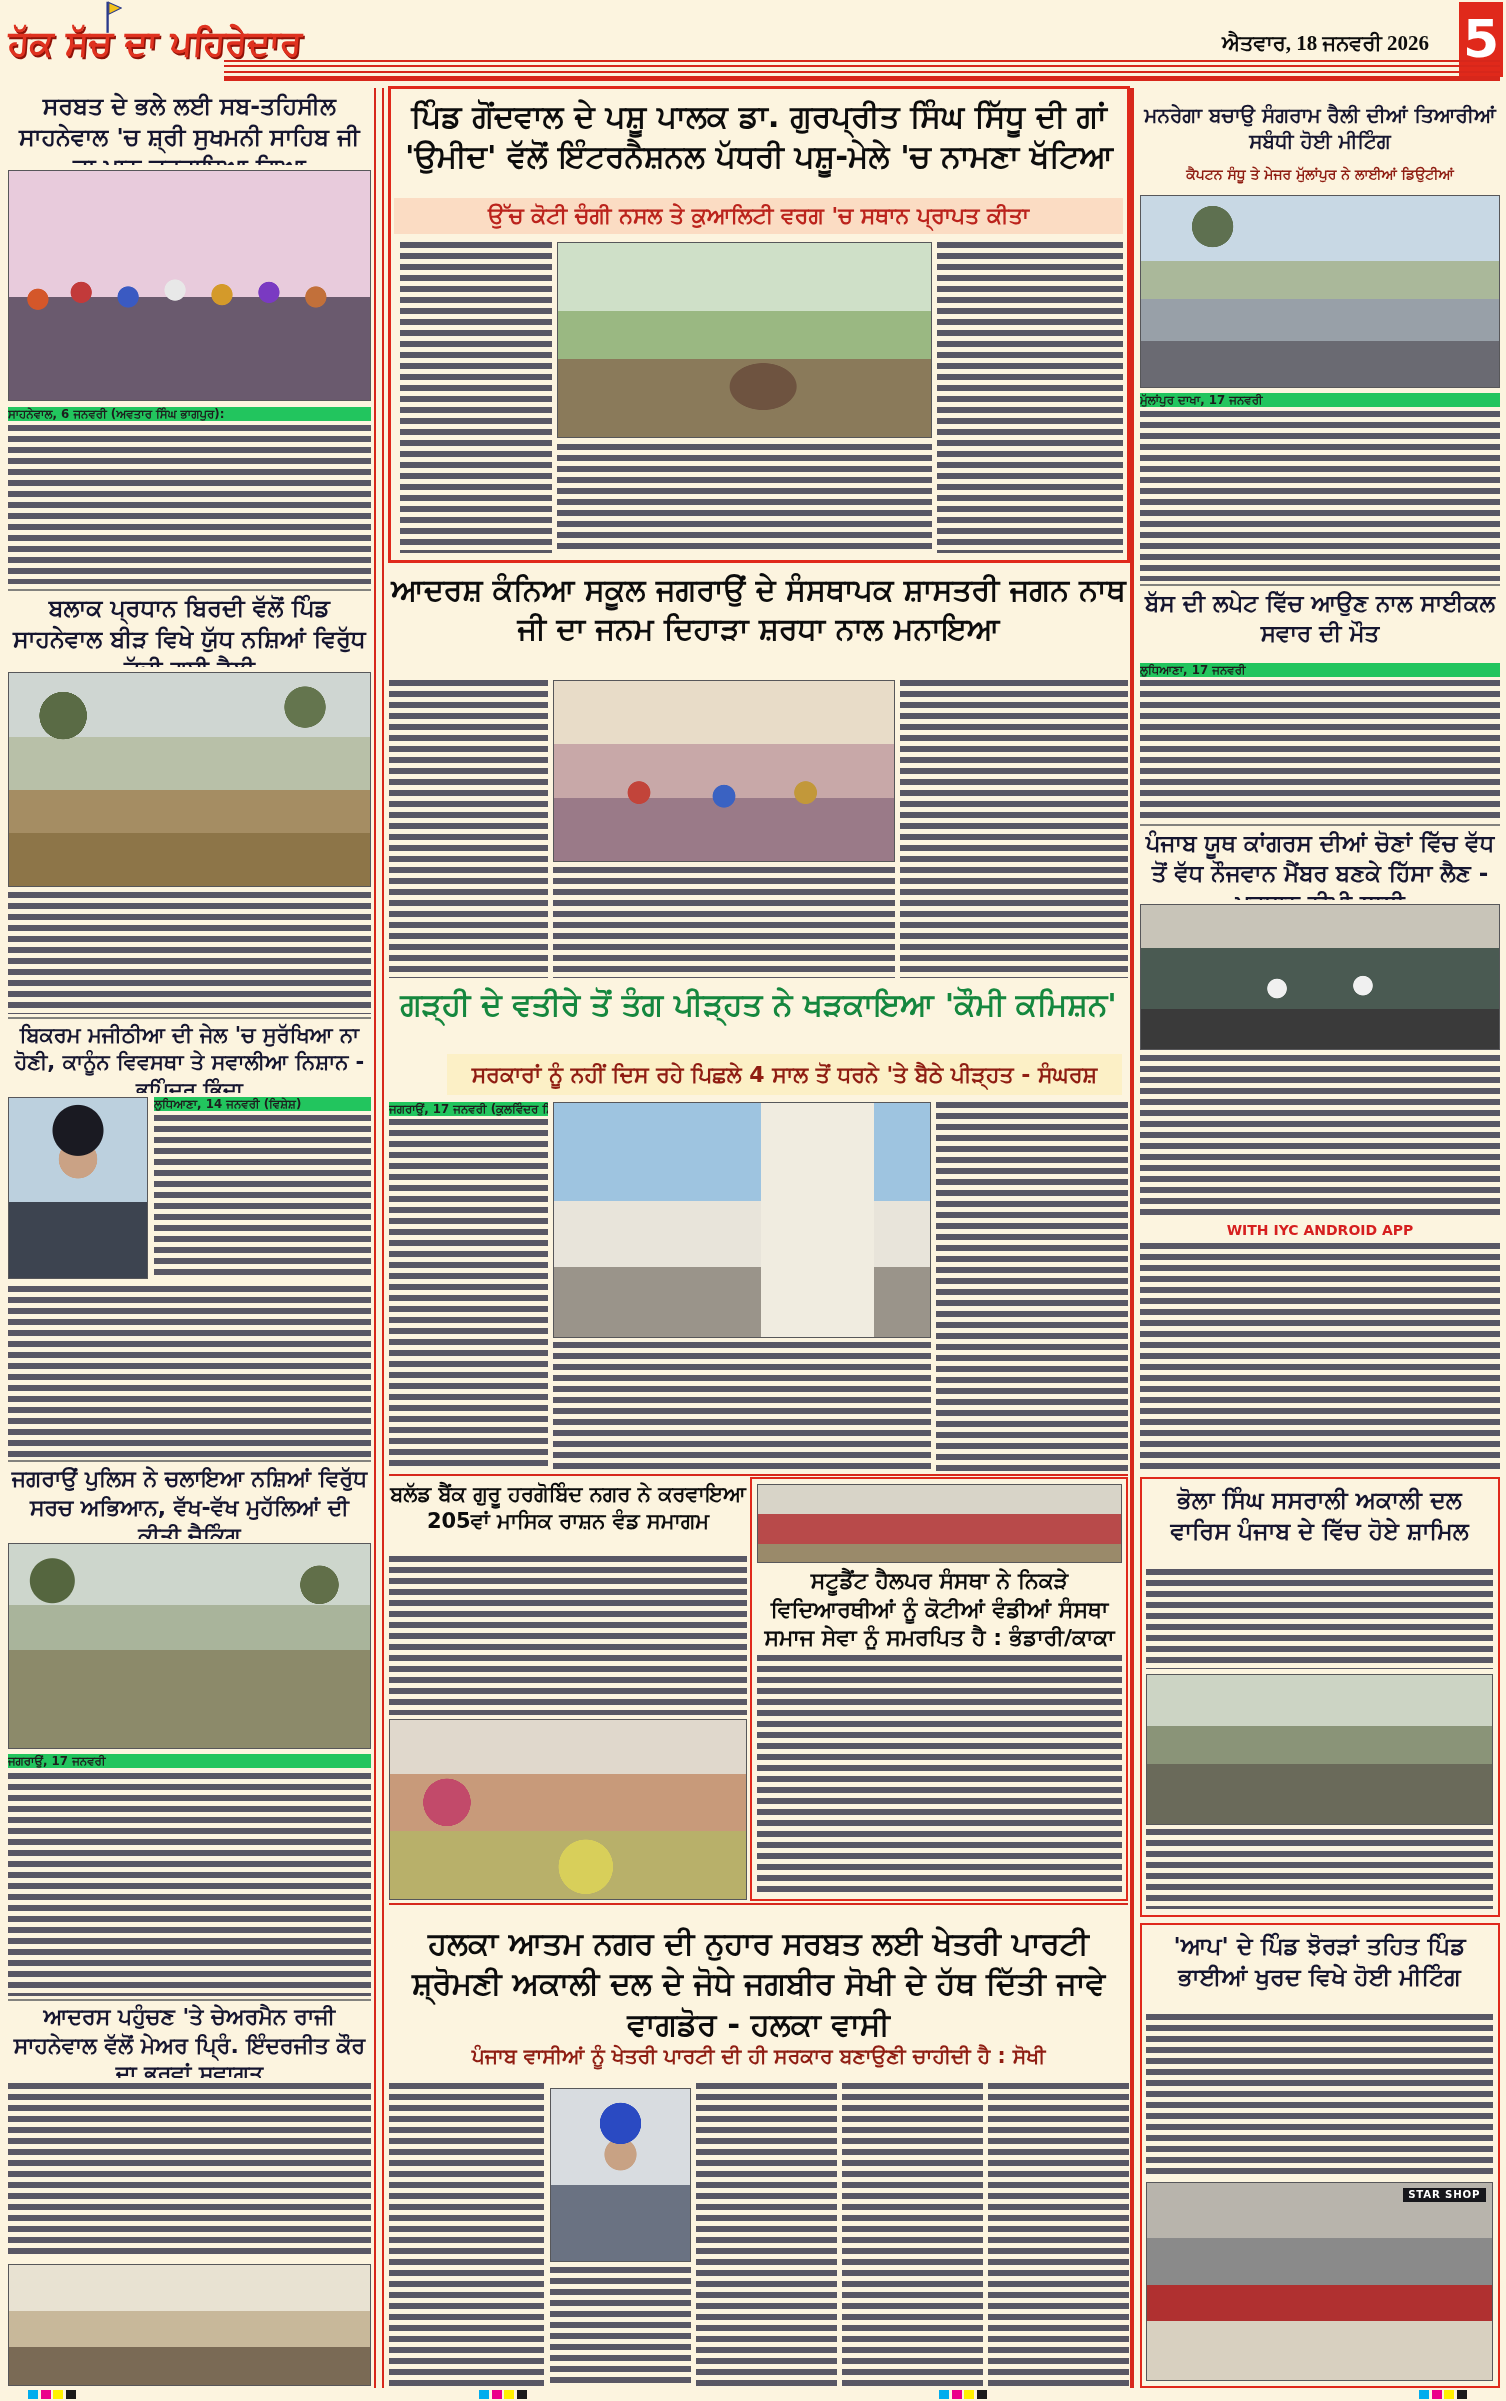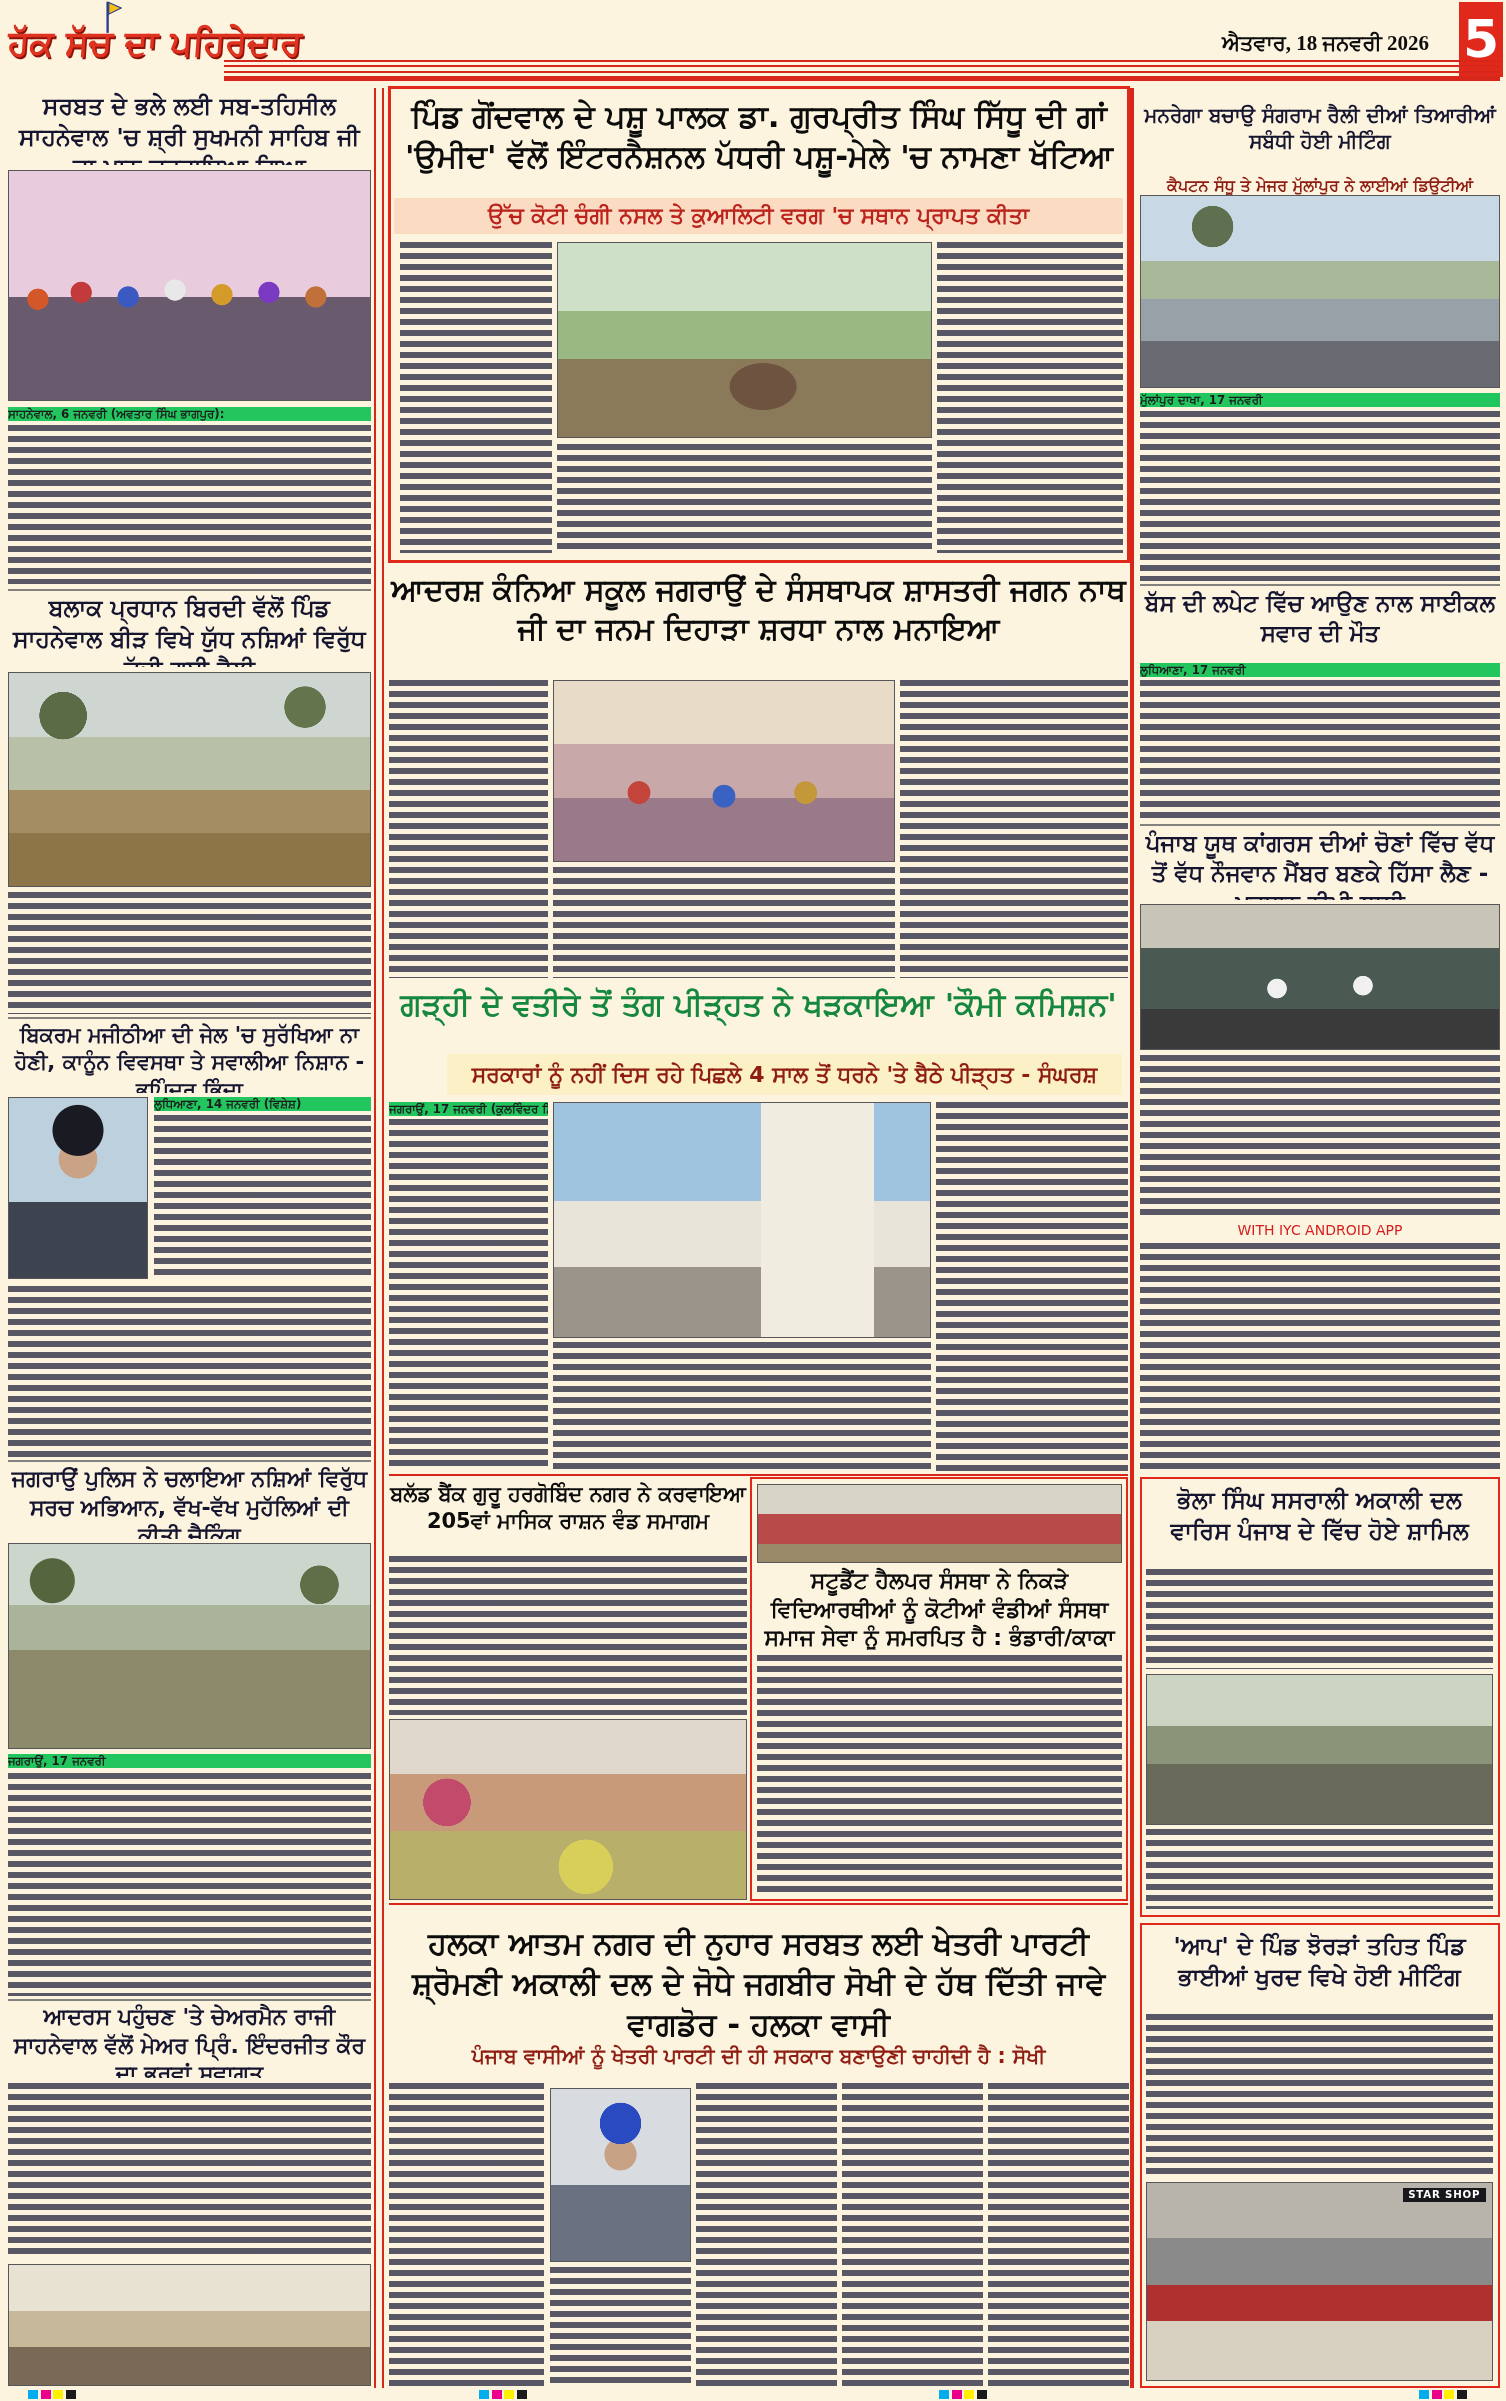--- a/index.html
+++ b/index.html
@@ -28,21 +28,21 @@
   .redline { position:absolute; background:#d7271b; }
   .box-red { position:absolute; border:3.1px solid #e0291b; pointer-events:none; }
   .box-red.thin { border-width:2.4px; }
   .mast { position:absolute; left:7.9px; top:9.4px; width:283px; height:68px;
     font-size:35px; font-weight:700; color:#e03220; white-space:nowrap;
     transform:skewX(-4deg); text-shadow:1.6px 1.6px 0 #8f1208; line-height:68px; overflow:visible; }
   .date { position:absolute; left:1115px; top:31px; width:314px; text-align:right;
     font-family:"Liberation Serif","DejaVu Serif",serif; font-weight:700; font-size:21px; color:#0d0d0d; }
   .pgnum { position:absolute; left:1459px; top:2.4px; width:44px; height:75px; background:#e0291b;
     color:#fff; font-size:52px; font-weight:700; text-align:center; line-height:75px; }
-  .appline { position:absolute; color:#d61f1f; font-weight:400; text-align:center; overflow:hidden; }
+  .appline { position:absolute; color:#d61f1f; font-weight:700; text-align:center; overflow:hidden; }
   .sign { position:absolute; right:6.3px; top:4.7px; background:#17171c; color:#fff;
     font-size:10.2px; font-weight:700; padding:1.6px 5.5px; letter-spacing:0.8px; }
   .regs { position:absolute; top:2390px; display:flex; gap:2.4px; }
   .regs i { width:10.2px; height:9.4px; display:block; }
   
   .p-floral { background:
     radial-gradient(circle at 8% 56%, #d4572a 0 10.2px, transparent 11px),
     radial-gradient(circle at 20% 53%, #c23a3a 0 10.2px, transparent 11px),
     radial-gradient(circle at 33% 55%, #3a5ac2 0 10.2px, transparent 11px),
     radial-gradient(circle at 46% 52%, #e8e8e8 0 10.2px, transparent 11px),
@@ -182,21 +182,21 @@
 <div class="hl black" style="left:389px;top:1923px;width:739px;height:116px;font-size:31px">ਹਲਕਾ ਆਤਮ ਨਗਰ ਦੀ ਨੁਹਾਰ ਸਰਬਤ ਲਈ ਖੇਤਰੀ ਪਾਰਟੀ ਸ਼੍ਰੋਮਣੀ ਅਕਾਲੀ ਦਲ ਦੇ ਜੋਧੇ ਜਗਬੀਰ ਸੋਖੀ ਦੇ ਹੱਥ ਦਿੱਤੀ ਜਾਵੇ ਵਾਗਡੋਰ - ਹਲਕਾ ਵਾਸੀ</div>
 <div class="sub maroon" style="left:389px;top:2044px;width:739px;height:33px;font-size:20.4px">ਪੰਜਾਬ ਵਾਸੀਆਂ ਨੂੰ ਖੇਤਰੀ ਪਾਰਟੀ ਦੀ ਹੀ ਸਰਕਾਰ ਬਣਾਉਣੀ ਚਾਹੀਦੀ ਹੈ : ਸੋਖੀ</div>
 <div class="tx" style="left:389px;top:2083px;width:155px;height:303px"></div>
 <div class="ph p-man" style="left:550px;top:2088px;width:141px;height:174px"></div>
 <div class="tx" style="left:550px;top:2267px;width:141px;height:119px"></div>
 <div class="tx" style="left:696px;top:2083px;width:141px;height:303px"></div>
 <div class="tx" style="left:842px;top:2083px;width:141px;height:303px"></div>
 <div class="tx" style="left:988px;top:2083px;width:141px;height:303px"></div>
 
 <div class="hl" style="left:1140px;top:102px;width:360px;height:74px;font-size:20px">ਮਨਰੇਗਾ ਬਚਾਉ ਸੰਗਰਾਮ ਰੈਲੀ ਦੀਆਂ ਤਿਆਰੀਆਂ ਸਬੰਧੀ ਹੋਈ ਮੀਟਿੰਗ</div>
-<div class="sub maroon" style="left:1140px;top:176px;width:360px;height:23.6px;font-size:16px">ਕੈਪਟਨ ਸੰਧੂ ਤੇ ਮੇਜਰ ਮੁੱਲਾਂਪੁਰ ਨੇ ਲਾਈਆਂ ਡਿਉਟੀਆਂ</div>
+<div class="sub maroon" style="left:1140px;top:166px;width:360px;height:23.6px;font-size:14px">ਕੈਪਟਨ ਸੰਧੂ ਤੇ ਮੇਜਰ ਮੁੱਲਾਂਪੁਰ ਨੇ ਲਾਈਆਂ ਡਿਉਟੀਆਂ</div>
 <div class="ph p-rally" style="left:1140px;top:195px;width:360px;height:193px"></div>
 <div class="dl" style="left:1140px;top:393px;width:360px;height:14px">ਮੁੱਲਾਂਪੁਰ ਦਾਖਾ, 17 ਜਨਵਰੀ</div>
 <div class="tx" style="left:1140px;top:411px;width:360px;height:170px"></div>
 <div class="hr" style="left:1140px;top:584px;width:360px"></div>
 
 <div class="hl" style="left:1140px;top:589px;width:360px;height:69px;font-size:23px">ਬੱਸ ਦੀ ਲਪੇਟ ਵਿੱਚ ਆਉਣ ਨਾਲ ਸਾਈਕਲ ਸਵਾਰ ਦੀ ਮੌਤ</div>
 <div class="dl" style="left:1140px;top:663px;width:360px;height:14px">ਲੁਧਿਆਣਾ, 17 ਜਨਵਰੀ</div>
 <div class="tx" style="left:1140px;top:680px;width:360px;height:143px"></div>
 <div class="hr" style="left:1140px;top:824px;width:360px"></div>
 

